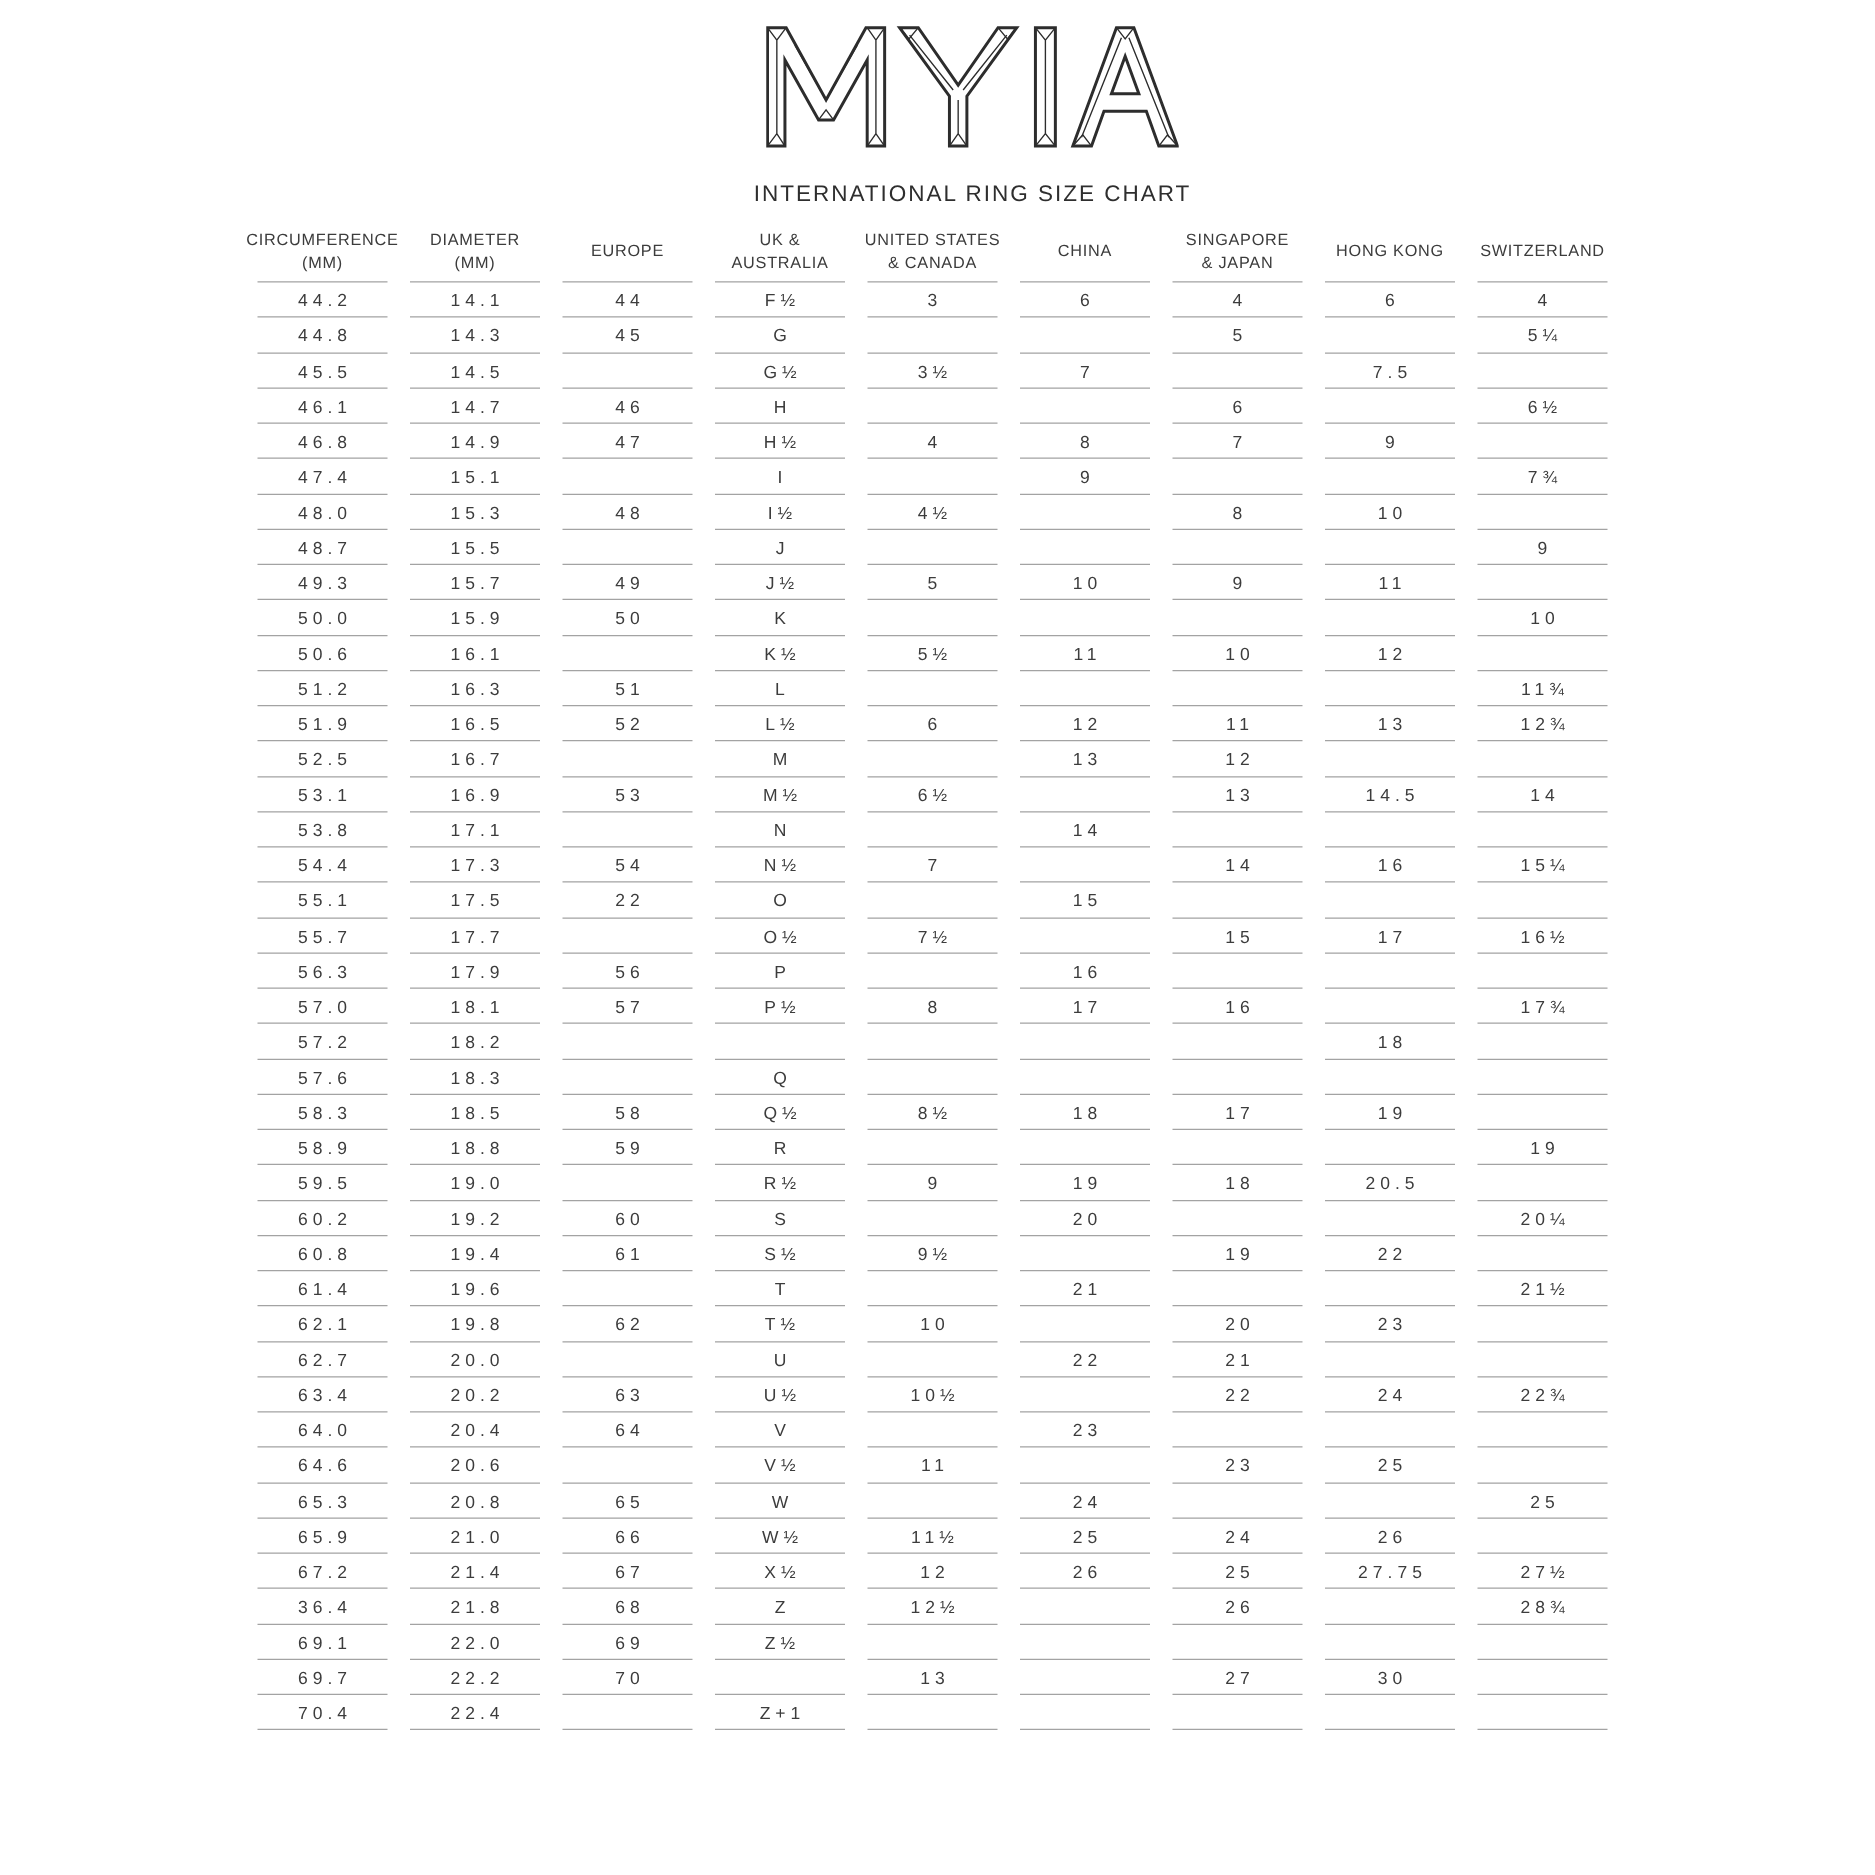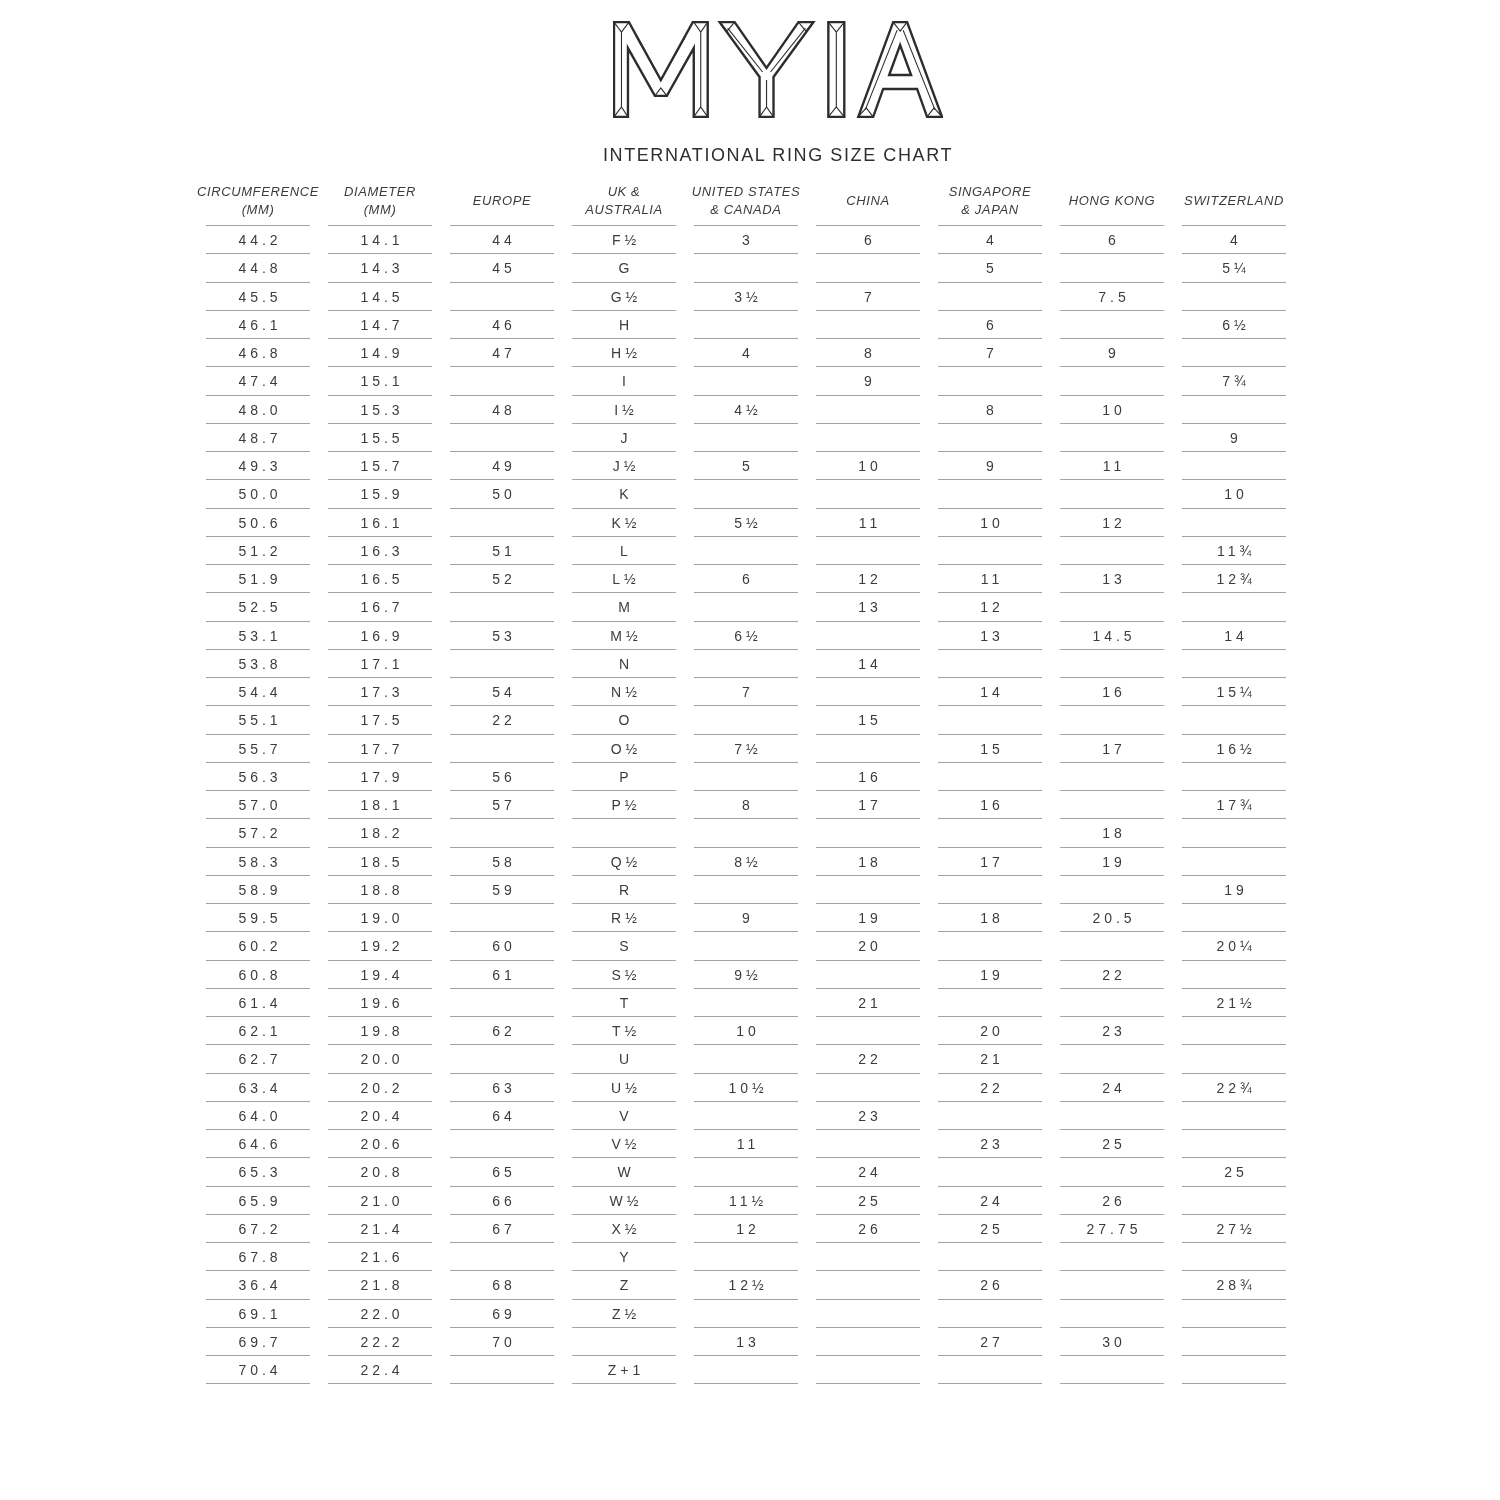--- a/index.html
+++ b/index.html
@@ -38,21 +38,21 @@
   .ring-table {
     position: absolute;
     left: 197px;
     top: 180px;
     width: 1098px;
   }
   .thead, .tr {
     display: grid;
     grid-template-columns: repeat(9, 122px);
   }
-  .thead { height: 46px; font-style: italic; }
+  .thead { height: 46px; }
   .tr { height: 28.25px; }
   .th, .td {
     position: relative;
     display: flex;
     align-items: center;
     justify-content: center;
     text-align: center;
   }
   .th {
     font-size: 13px;
@@ -393,20 +393,31 @@
     <div class="td">18.2</div>
     <div class="td"></div>
     <div class="td"></div>
     <div class="td"></div>
     <div class="td"></div>
     <div class="td"></div>
     <div class="td">18</div>
     <div class="td"></div>
   </div>
 
+  <div class="tr">
+    <div class="td">57.6</div>
+    <div class="td">18.3</div>
+    <div class="td"></div>
+    <div class="td">Q</div>
+    <div class="td"></div>
+    <div class="td"></div>
+    <div class="td"></div>
+    <div class="td"></div>
+    <div class="td"></div>
+  </div>
 
   <div class="tr">
     <div class="td">58.3</div>
     <div class="td">18.5</div>
     <div class="td">58</div>
     <div class="td">Q½</div>
     <div class="td">8½</div>
     <div class="td">18</div>
     <div class="td">17</div>
     <div class="td">19</div>
@@ -563,31 +574,20 @@
     <div class="td">21.4</div>
     <div class="td">67</div>
     <div class="td">X½</div>
     <div class="td">12</div>
     <div class="td">26</div>
     <div class="td">25</div>
     <div class="td">27.75</div>
     <div class="td">27½</div>
   </div>
 
-  <div class="tr">
-    <div class="td">67.8</div>
-    <div class="td">21.6</div>
-    <div class="td"></div>
-    <div class="td">Y</div>
-    <div class="td"></div>
-    <div class="td"></div>
-    <div class="td"></div>
-    <div class="td"></div>
-    <div class="td"></div>
-  </div>
 
   <div class="tr">
     <div class="td">36.4</div>
     <div class="td">21.8</div>
     <div class="td">68</div>
     <div class="td">Z</div>
     <div class="td">12½</div>
     <div class="td"></div>
     <div class="td">26</div>
     <div class="td"></div>

